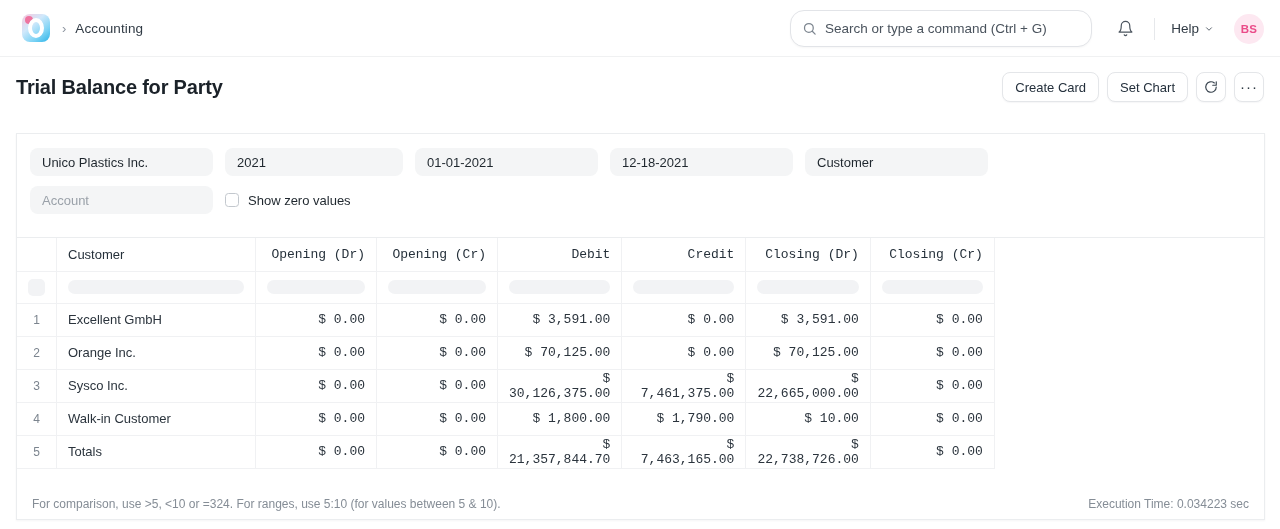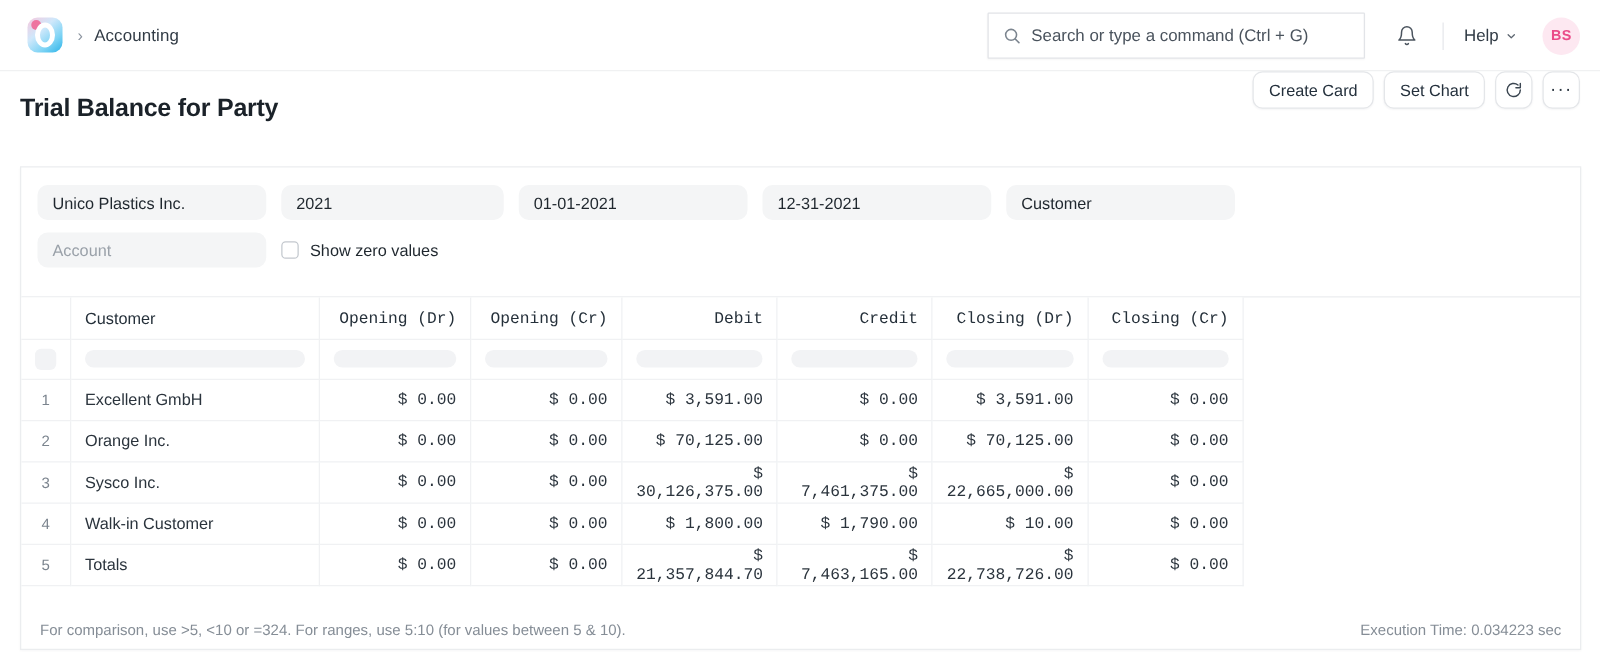--- a/index.html
+++ b/index.html
@@ -44,21 +44,21 @@
   .crumb-link {
     font-size: 13.5px; color: #313b45; letter-spacing: .1px;
   }
 
   .search-wrap {
     position: absolute; left: 790px; top: 10px;
     width: 302px; height: 37px;
   }
   .search-box {
     width: 100%; height: 100%;
-    border: 1px solid #e2e4e8; border-radius: 1px;
+    border: 1px solid #e2e4e8; border-radius: 14px;
     background: #fff;
     display: flex; align-items: center;
     padding-left: 34px;
     box-shadow: 0 1px 2px rgba(25,30,40,.035);
   }
   .search-box input {
     border: 0; outline: 0; width: 100%;
     font-family: "Liberation Sans", sans-serif;
     font-size: 13.5px; color: #1f272e; background: transparent;
   }
@@ -95,21 +95,21 @@
   
   .page-head {
     height: 60px; display: flex; align-items: center;
     padding: 0 16px; position: relative;
   }
   .page-title {
     font-size: 20px; font-weight: 700; color: #1b2229; letter-spacing: -.2px;
   }
   .head-actions {
     position: absolute; right: 16px; top: 0; height: 60px;
-    display: flex; align-items: flex-start; gap: 8px;
+    display: flex; align-items: center; gap: 8px;
   }
   .btn {
     height: 30px; padding: 0 12px;
     border: 1px solid #e4e6e9; border-radius: 8px;
     background: #fff; color: #24303c;
     font-size: 13px; font-family: "Liberation Sans", sans-serif;
     display: flex; align-items: center; justify-content: center;
     box-shadow: 0 1px 1.5px rgba(25,30,40,.04);
     white-space: nowrap;
   }
@@ -248,21 +248,21 @@
   </div>
 </div>
 
 <div class="card">
 
   <div class="filter-area">
     <div class="filter-row">
       <div class="filter-field fw1">Unico Plastics Inc.</div>
       <div class="filter-field fw2">2021</div>
       <div class="filter-field fw3">01-01-2021</div>
-      <div class="filter-field fw4">12-31-2021</div>
+      <div class="filter-field fw4">12-18-2021</div>
       <div class="filter-field fw5">Customer</div>
     </div>
     <div class="filter-row">
       <div class="filter-field fw1 ph">Account</div>
       <div class="check-row">
         <span class="checkbox"></span>
         <span class="check-label">Show zero values</span>
       </div>
     </div>
   </div>

